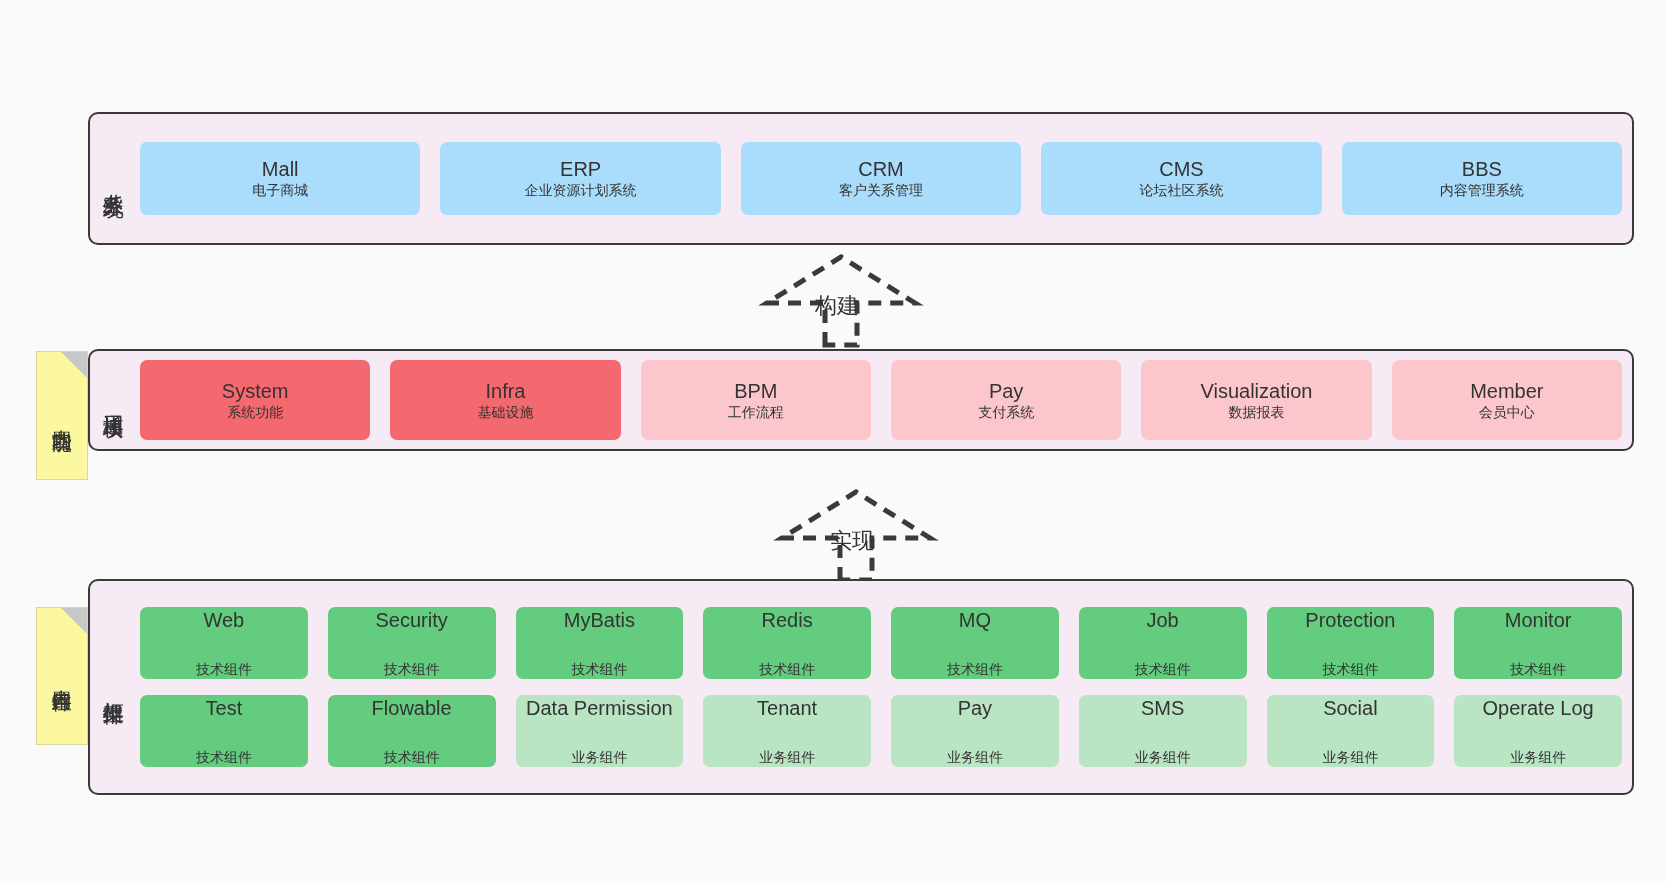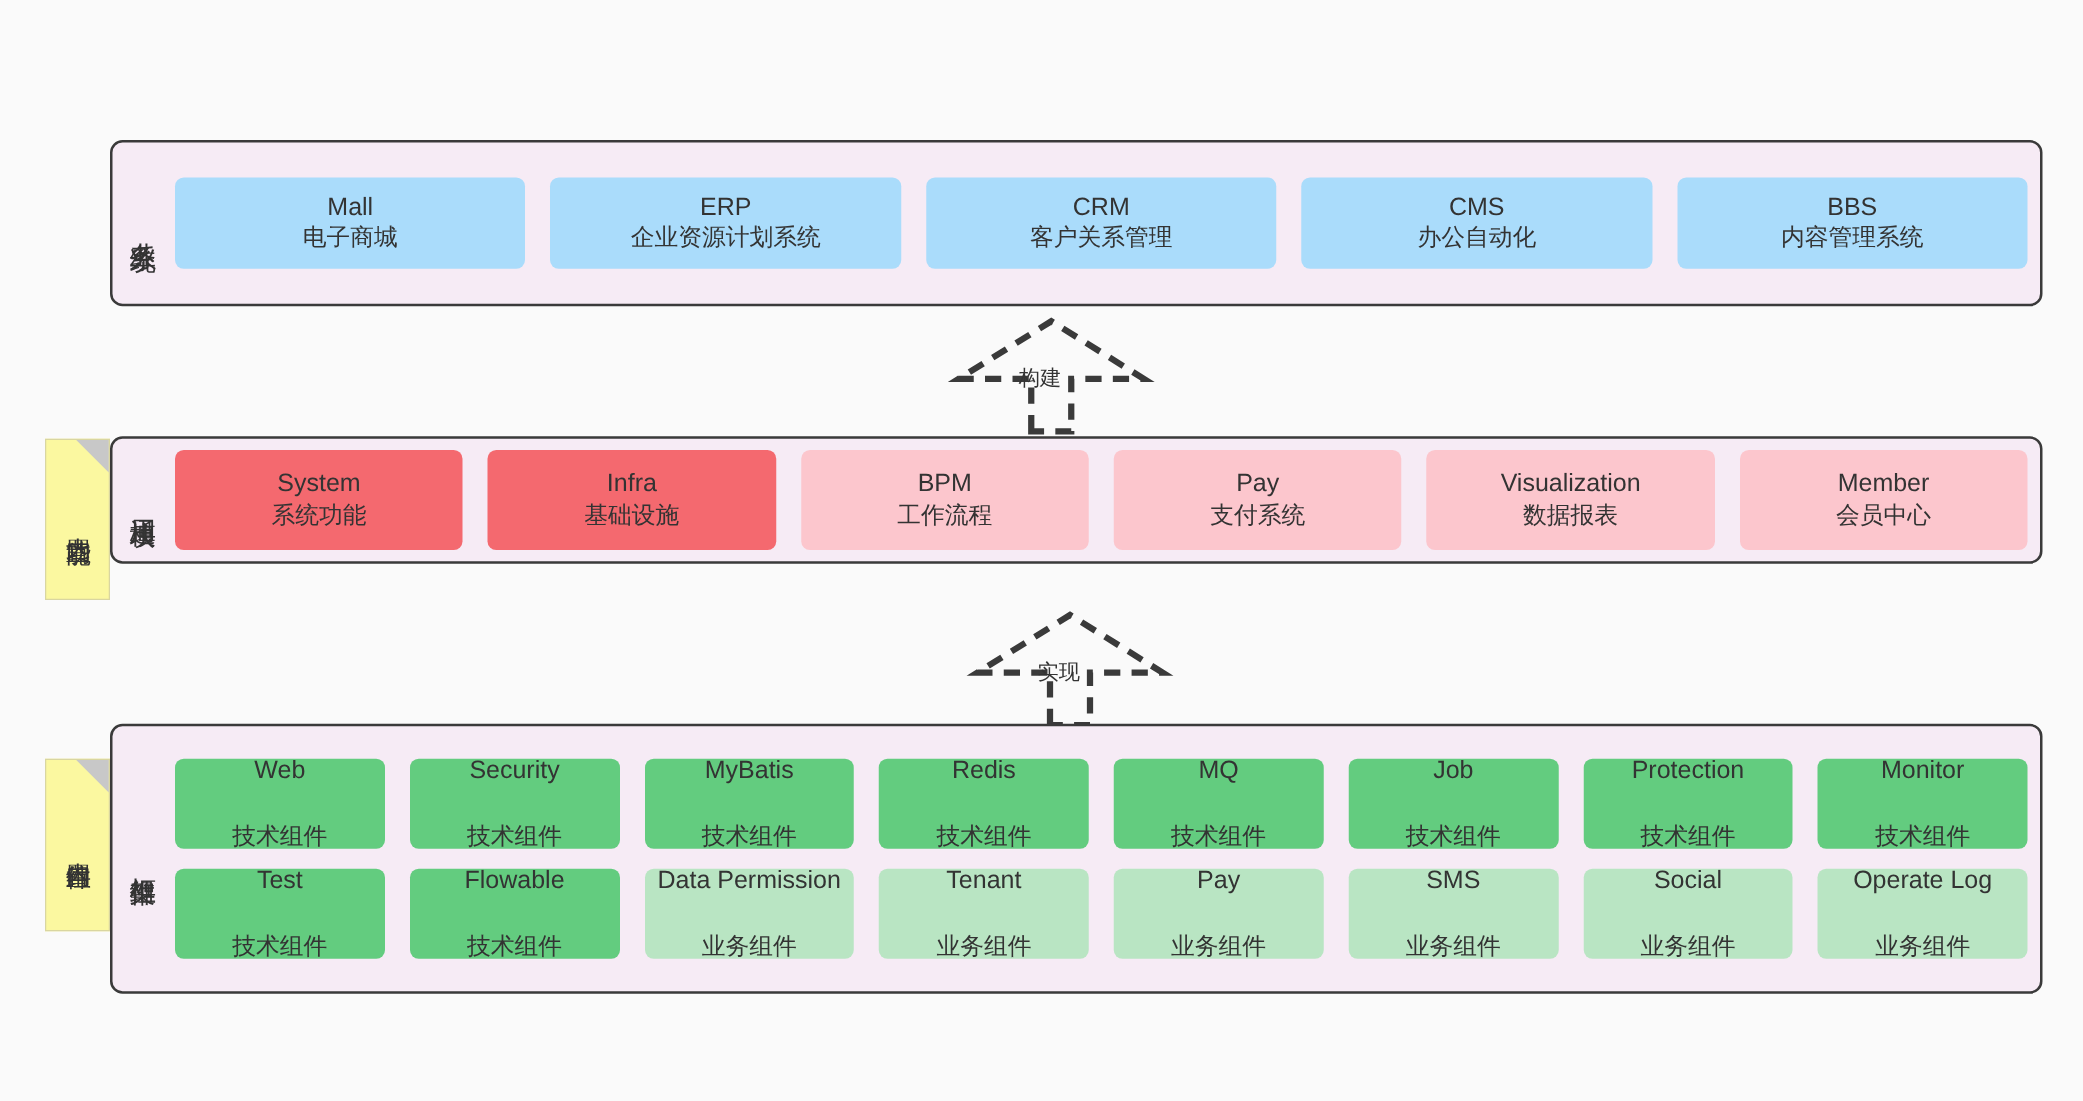--- a/index.html
+++ b/index.html
@@ -62,21 +62,21 @@
     display: flex;
     flex-direction: column;
     align-items: center;
     justify-content: center;
     text-align: center;
     line-height: 1.26;
     padding: 4px 6px;
     box-sizing: border-box;
   }
   .box .en { font-size: 20px; }
-  .box .cn { font-size: 19px; }
+  .box .cn { font-size: 14px; }
 
   .box.blue  { background: #aadcfb; }
   .box.red   { background: #f4696f; }
   .box.pink  { background: #fcc6cd; }
   .box.green { background: #63cc7f; }
   .box.lgreen{ background: #b9e5c3; }
 
   
   #layer-business { left: 88px;  top: 112px; width: 1546px; height: 133px; }
   #layer-common   { left: 88px;  top: 349px; width: 1546px; height: 102px; }
@@ -119,21 +119,21 @@
   .connector {
     position: absolute;
     width: 180px;
     height: 110px;
   }
   .connector svg { display: block; overflow: visible; }
   .connector .conn-label {
     position: absolute;
     left: 62px;
     top: 38px;
-    font-size: 17px;
+    font-size: 22px;
     color: #333;
     background: transparent;
     white-space: nowrap;
   }
   #connector-build  { left: 753px; top: 253px; }
   #connector-impl   { left: 768px; top: 488px; }
 </style>
 </head>
 <body>
 
@@ -148,21 +148,21 @@
       <div class="box blue">
         <span class="en">ERP</span>
         <span class="cn">企业资源计划系统</span>
       </div>
       <div class="box blue">
         <span class="en">CRM</span>
         <span class="cn">客户关系管理</span>
       </div>
       <div class="box blue">
         <span class="en">CMS</span>
-        <span class="cn">办公自动化</span>
+        <span class="cn">论坛社区系统</span>
       </div>
       <div class="box blue">
         <span class="en">BBS</span>
         <span class="cn">内容管理系统</span>
       </div>
     </div>
   </div>
 </div>
 
 <div class="connector" id="connector-build">

